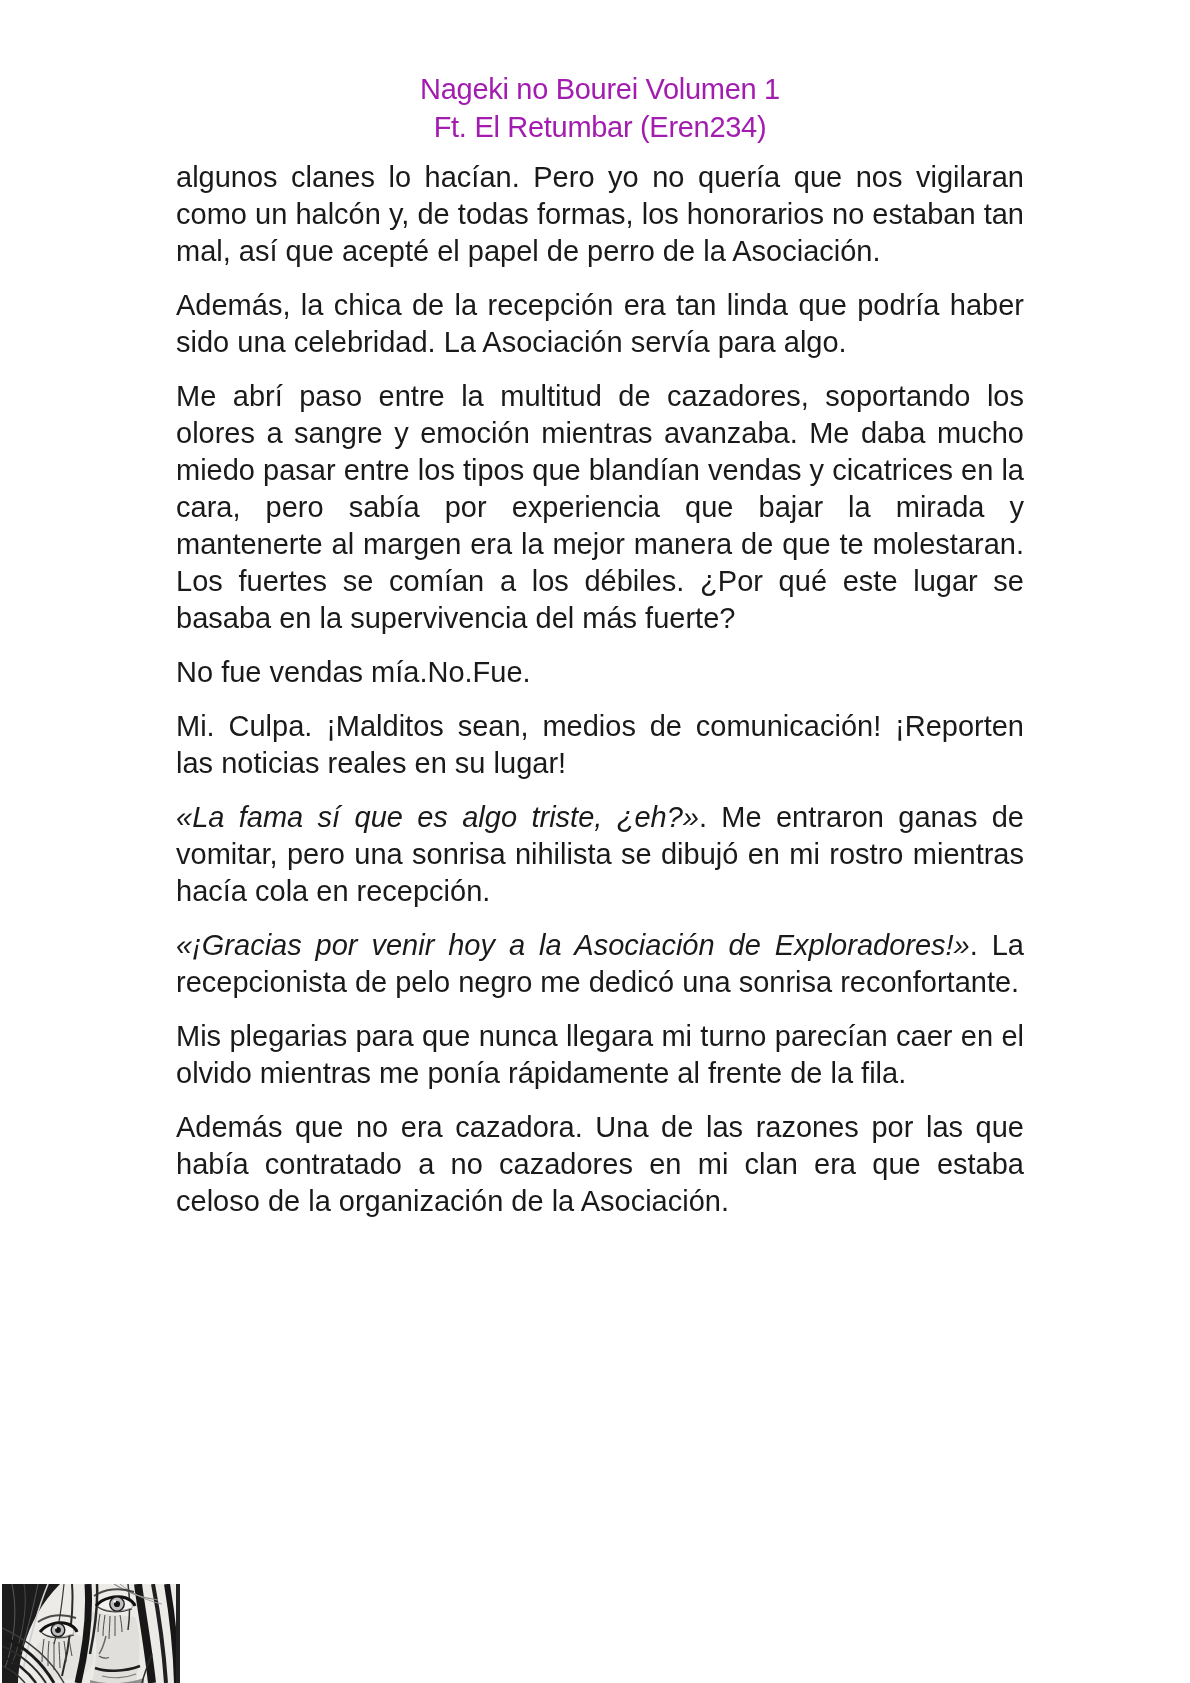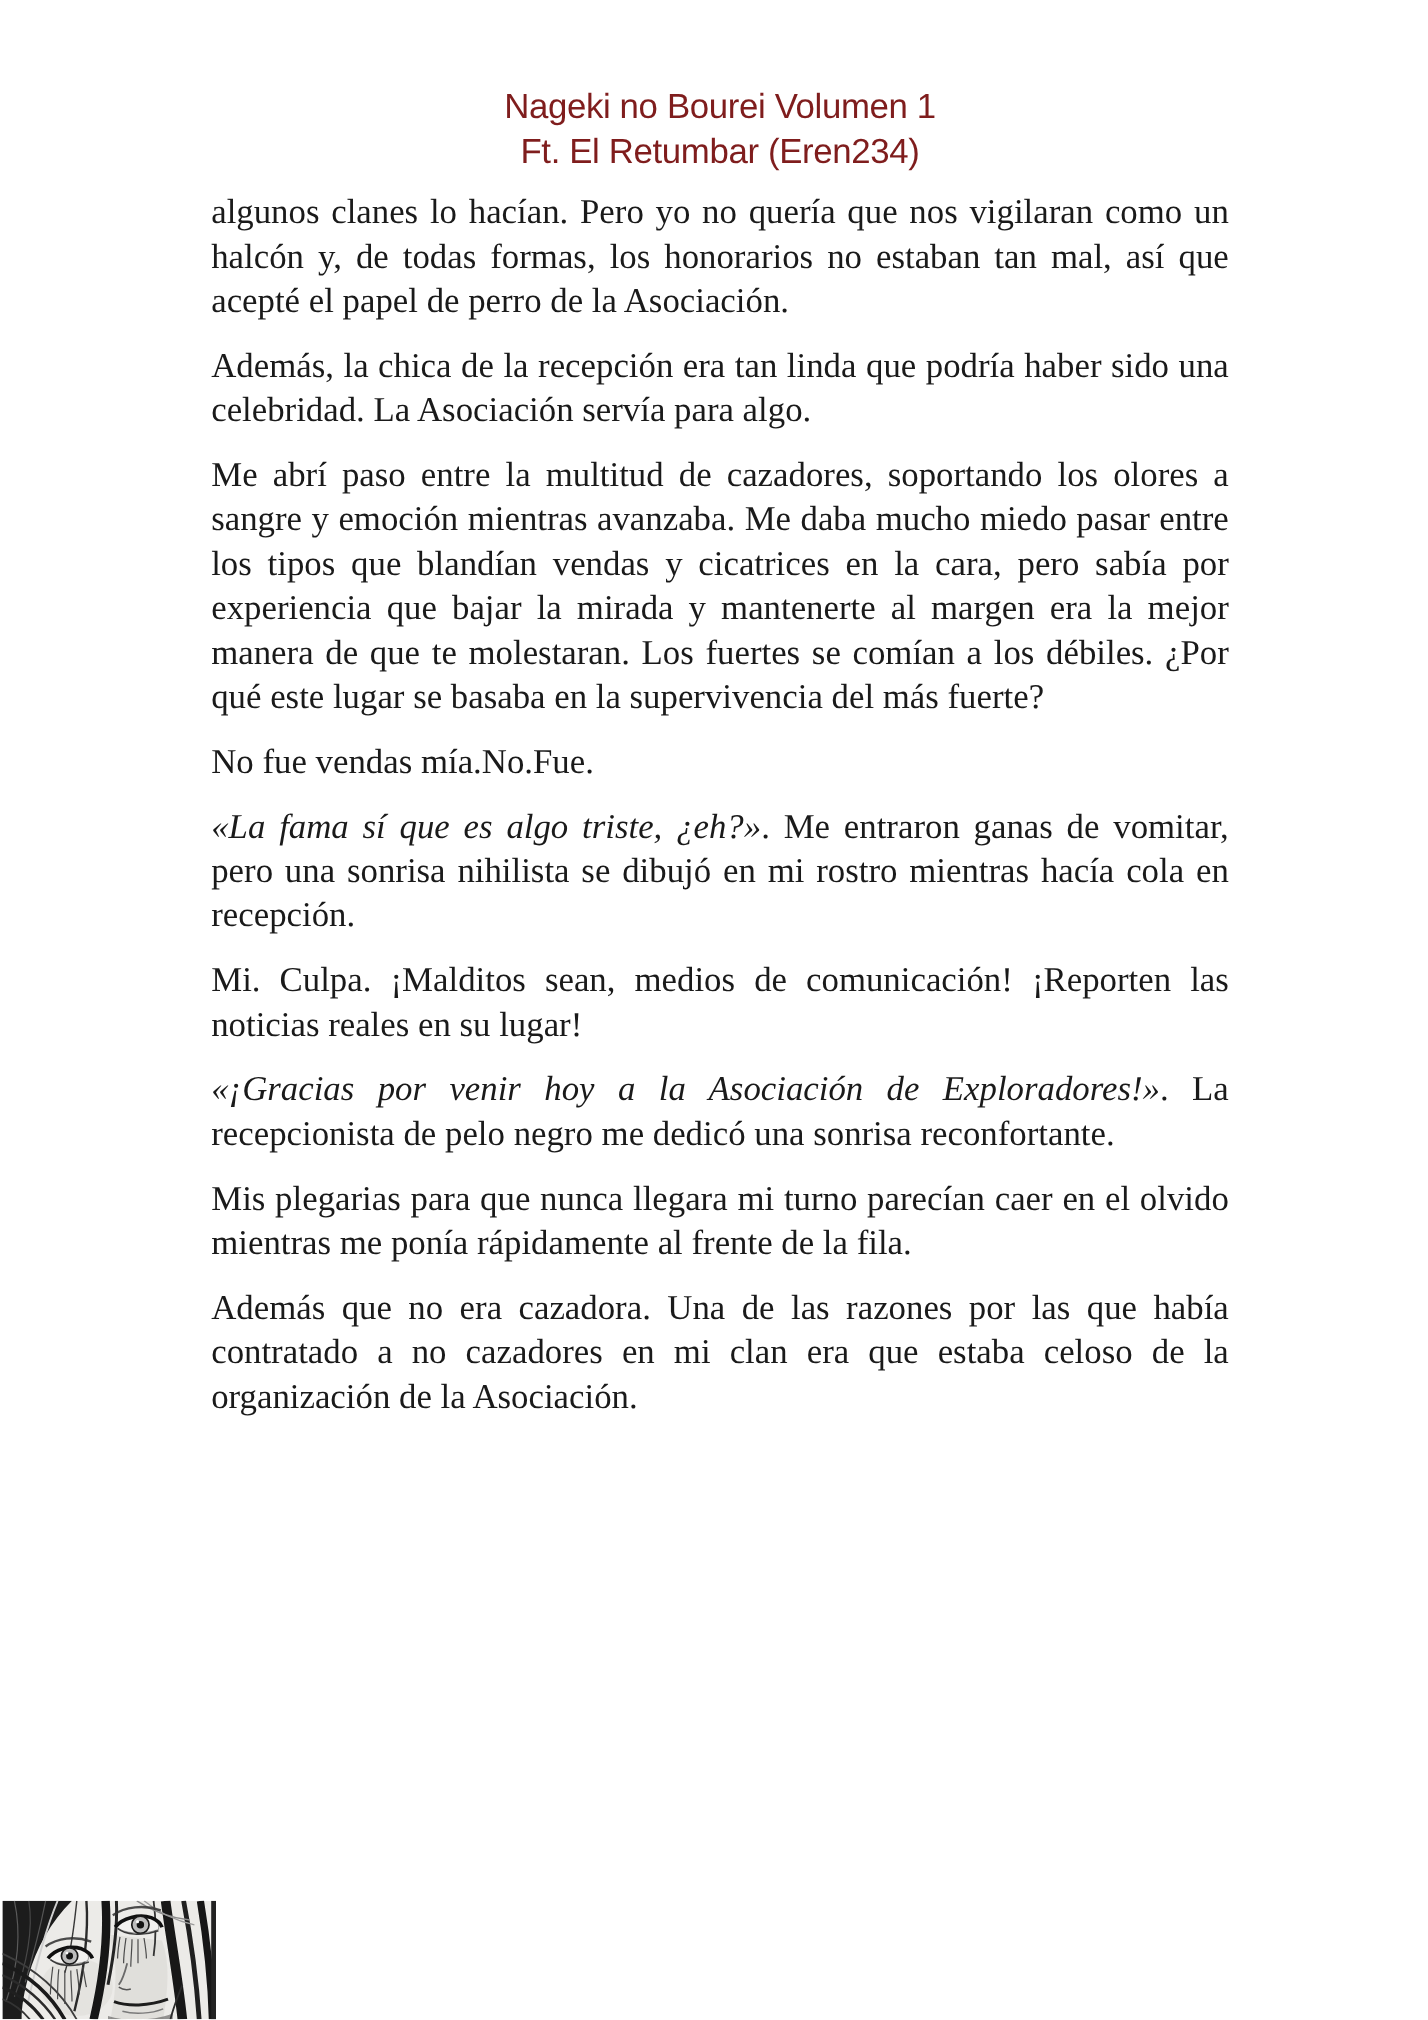--- a/index.html
+++ b/index.html
@@ -18,25 +18,25 @@
     position: absolute;
     left: 176px;
     top: 70px;
     width: 848px;
   }
   .doc-header {
     text-align: center;
     font-family: "Liberation Sans", sans-serif;
     font-size: 29px;
     line-height: 38px;
-    color: #7f1d1d;
+    color: #a21caf;
     letter-spacing: -0.3px;
   }
   .paragraphs p {
-    font-family: Liberation Serif, serif;
+    font-family: Liberation Sans, sans-serif;
     font-size: 29px;
     line-height: 37px;
     color: #1a1a1a;
     text-align: justify;
     margin: 0 0 17px 0;
   }
   .paragraphs p:first-child {
     margin-top: 13px;
   }
   .paragraphs span.italic {
@@ -63,22 +63,22 @@
   <div class="content">
     <div class="doc-header">
       <div>Nageki no Bourei Volumen 1</div>
       <div>Ft. El Retumbar (Eren234)</div>
     </div>
     <div class="paragraphs">
         <p><span>algunos clanes lo hacían. Pero yo no quería que nos vigilaran como un halcón y, de todas formas, los honorarios no estaban tan mal, así que acepté el papel de perro de la Asociación.</span></p>
         <p><span>Además, la chica de la recepción era tan linda que podría haber sido una celebridad. La Asociación servía para algo.</span></p>
         <p><span>Me abrí paso entre la multitud de cazadores, soportando los olores a sangre y emoción mientras avanzaba. Me daba mucho miedo pasar entre los tipos que blandían vendas y cicatrices en la cara, pero sabía por experiencia que bajar la mirada y mantenerte al margen era la mejor manera de que te molestaran. Los fuertes se comían a los débiles. ¿Por qué este lugar se basaba en la supervivencia del más fuerte?</span></p>
         <p><span>No fue vendas mía.No.Fue.</span></p>
+        <p><span>Mi. Culpa. ¡Malditos sean, medios de comunicación! ¡Reporten las noticias reales en su lugar!</span></p>
         <p><span class="italic">«La fama sí que es algo triste, ¿eh?»</span><span>. Me entraron ganas de vomitar, pero una sonrisa nihilista se dibujó en mi rostro mientras hacía cola en recepción.</span></p>
-        <p><span>Mi. Culpa. ¡Malditos sean, medios de comunicación! ¡Reporten las noticias reales en su lugar!</span></p>
         <p><span class="italic">«¡Gracias por venir hoy a la Asociación de Exploradores!»</span><span>. La recepcionista de pelo negro me dedicó una sonrisa reconfortante.</span></p>
         <p><span>Mis plegarias para que nunca llegara mi turno parecían caer en el olvido mientras me ponía rápidamente al frente de la fila.</span></p>
         <p><span>Además que no era cazadora. Una de las razones por las que había contratado a no cazadores en mi clan era que estaba celoso de la organización de la Asociación.</span></p>
       </div>
   </div>
 
   <div class="footer-illustration">
     <svg viewBox="0 0 178 99" preserveAspectRatio="none">
 
       <rect x="0" y="0" width="178" height="99" fill="#ecebe8"></rect>

